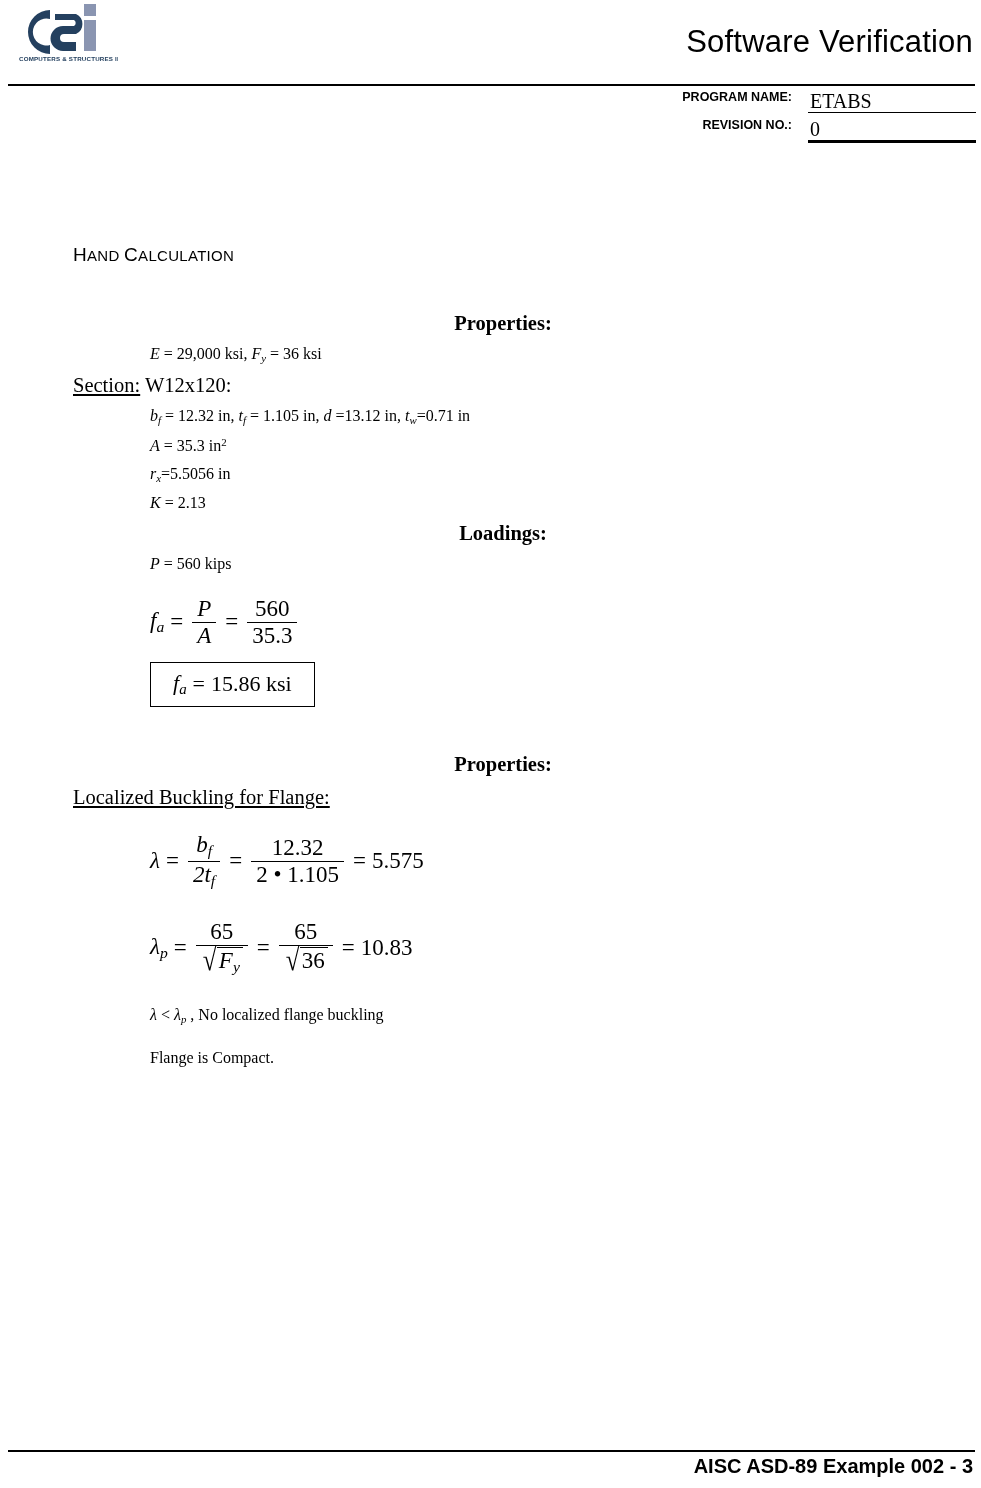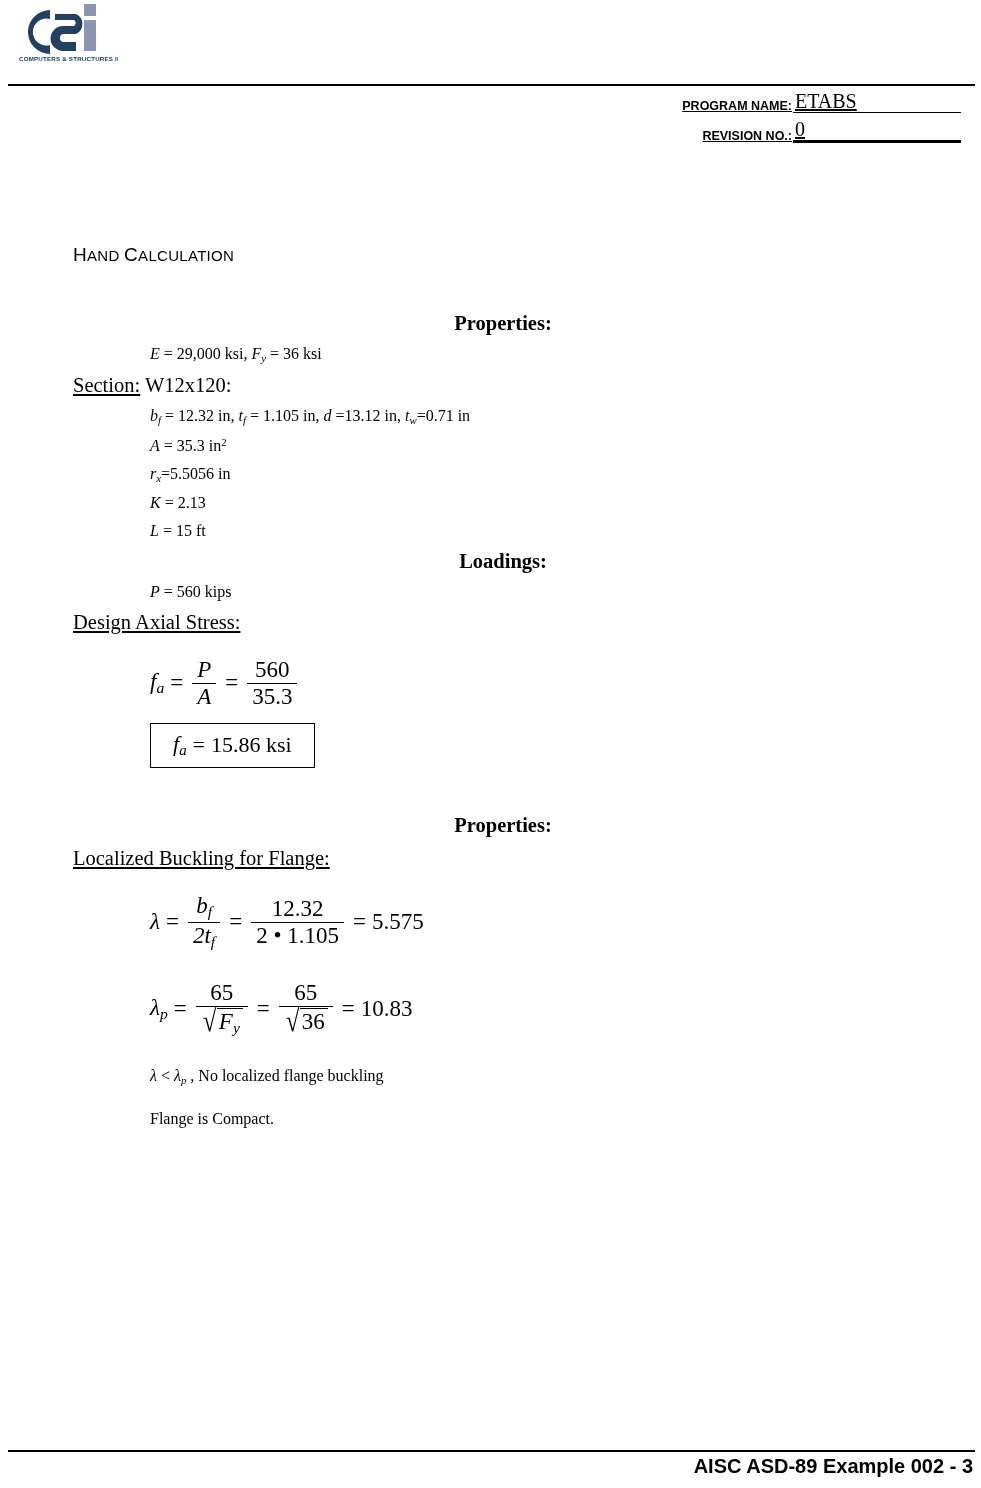--- a/index.html
+++ b/index.html
@@ -44,40 +44,39 @@
     left: 8px;
     right: 6px;
     top: 84px;
     height: 2px;
     background: #000;
   }
 
   .hdr-row {
     position: absolute;
     display: flex;
-    align-items: flex-end;
-    text-decoration: underline;
+    align-items: flex-start;
   }
   .hdr-row-1 { left: 600px; top: 90px; }
   .hdr-row-2 { left: 600px; top: 118px; }
 
   .hdr-label {
     font-family: "Liberation Sans", sans-serif;
     font-weight: bold;
     font-size: 12.5px;
     width: 192px;
     text-align: right;
     white-space: nowrap;
   }
   .hdr-value {
     font-family: "Liberation Serif", serif;
     font-size: 20px;
     line-height: 1.1;
     width: 166px;
-    margin-left: 1px;
+    margin-left: 16px;
     padding-left: 2px;
     white-space: nowrap;
   }
   .hdr-value.underline-thin { border-bottom: 1.5px solid #000; }
   .hdr-value.underline-thick { border-bottom: 3px solid #000; }
 
   
   .content {
     position: absolute;
     left: 73px;
@@ -204,20 +203,21 @@
 
       <path d="M47 12 L68 12 A11 11 0 0 1 68 32 L56 32 A4 4 0 0 0 56 40 L68 40 L68 49 L55 49 A12.5 12.5 0 0 1 55 24 L66 24 A3.5 3.5 0 0 0 66 18 L47 18 Z" fill="#24405f"></path>
 
       <rect x="76" y="18" width="12" height="31" fill="#8a95b1"></rect>
 
       <rect x="76" y="2" width="12" height="12" fill="#8a95b1"></rect>
       <text x="11" y="59" font-family="Liberation Sans, sans-serif" font-size="6.2" font-weight="bold" fill="#24405f" letter-spacing="0.2">COMPUTERS &amp; STRUCTURES INC.</text>
     </svg>
   </div>
 
+  <div class="doc-title">Software Verification</div>
   <div class="header-rule"></div>
 
   <div class="hdr-row hdr-row-1">
     <div class="hdr-label">PROGRAM NAME:</div>
     <div class="hdr-value underline-thin">ETABS</div>
   </div>
 
   <div class="hdr-row hdr-row-2">
     <div class="hdr-label">REVISION NO.:</div>
     <div class="hdr-value underline-thick">0</div>
@@ -250,33 +250,27 @@
 
     <div class="line indent">
       <i class="v">r</i><sub class="sb">x</sub><span>=5.5056 in</span>
     </div>
 
 
     <div class="line indent">
       <i class="v">K</i><span> = 2.13</span>
     </div>
 
-    <div class="line indent">
-      <i class="v">L</i><span> = 15 ft</span>
-    </div>
 
     <div class="bold-head">Loadings:</div>
 
     <div class="line indent">
       <i class="v">P</i><span> = 560 kips</span>
     </div>
 
-    <div class="underline-head">
-      <span class="ul">Design Axial Stress:</span>
-    </div>
 
     <div class="gap-sm"></div>
 
     <div class="math indent">
       <span><i class="v">f</i><sub class="sb">a</sub></span>
       <span class="op">=</span>
       <span class="frac">
         <span class="num"><i class="v">P</i></span>
         <span class="den"><i class="v">A</i></span>
       </span>

